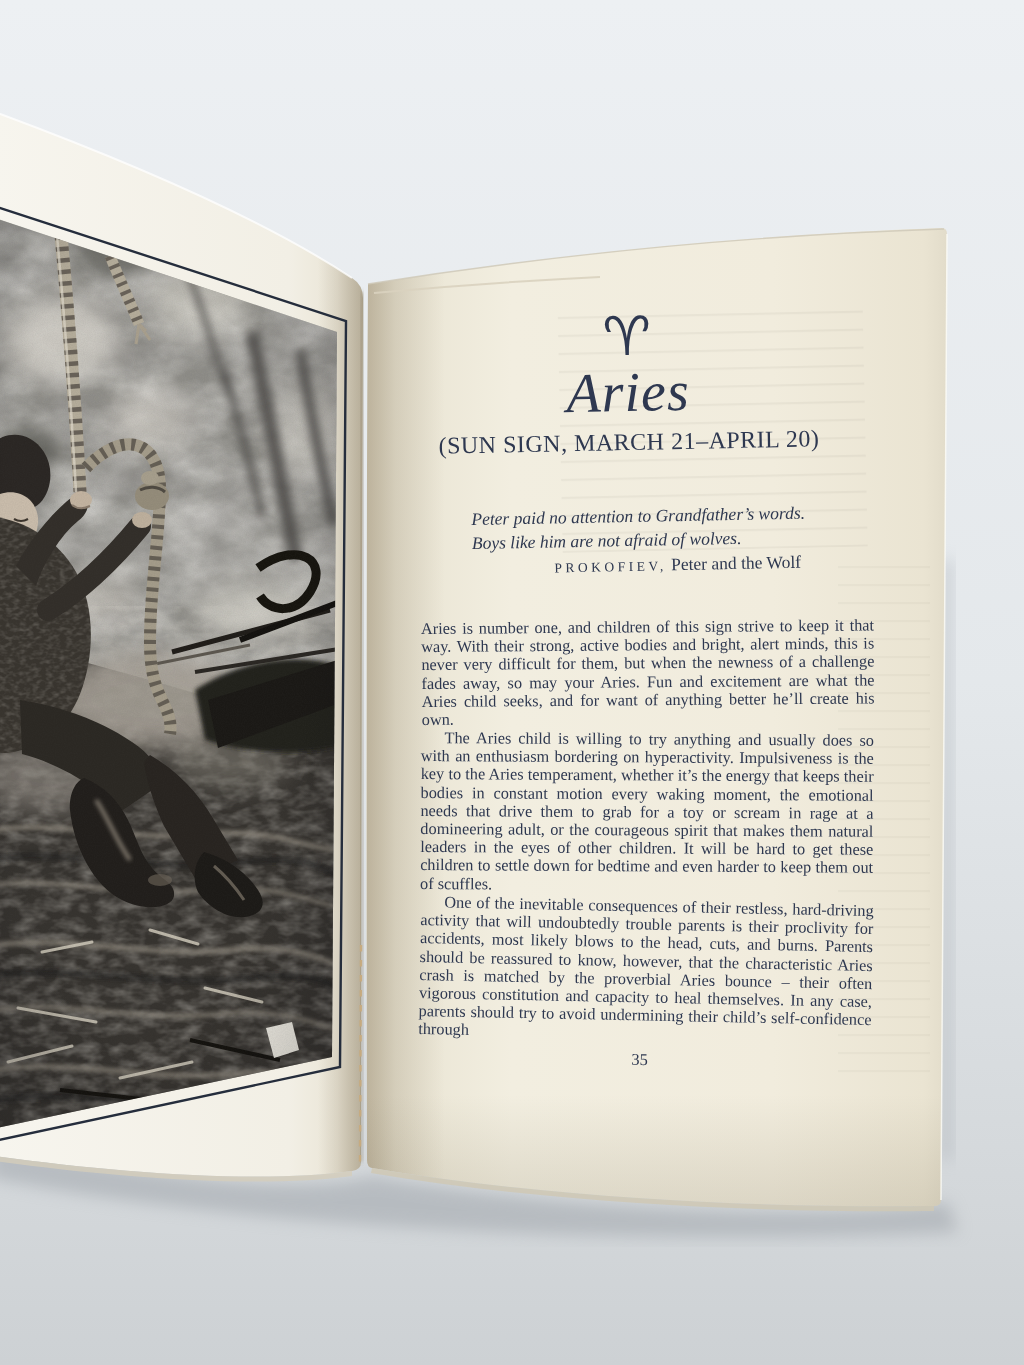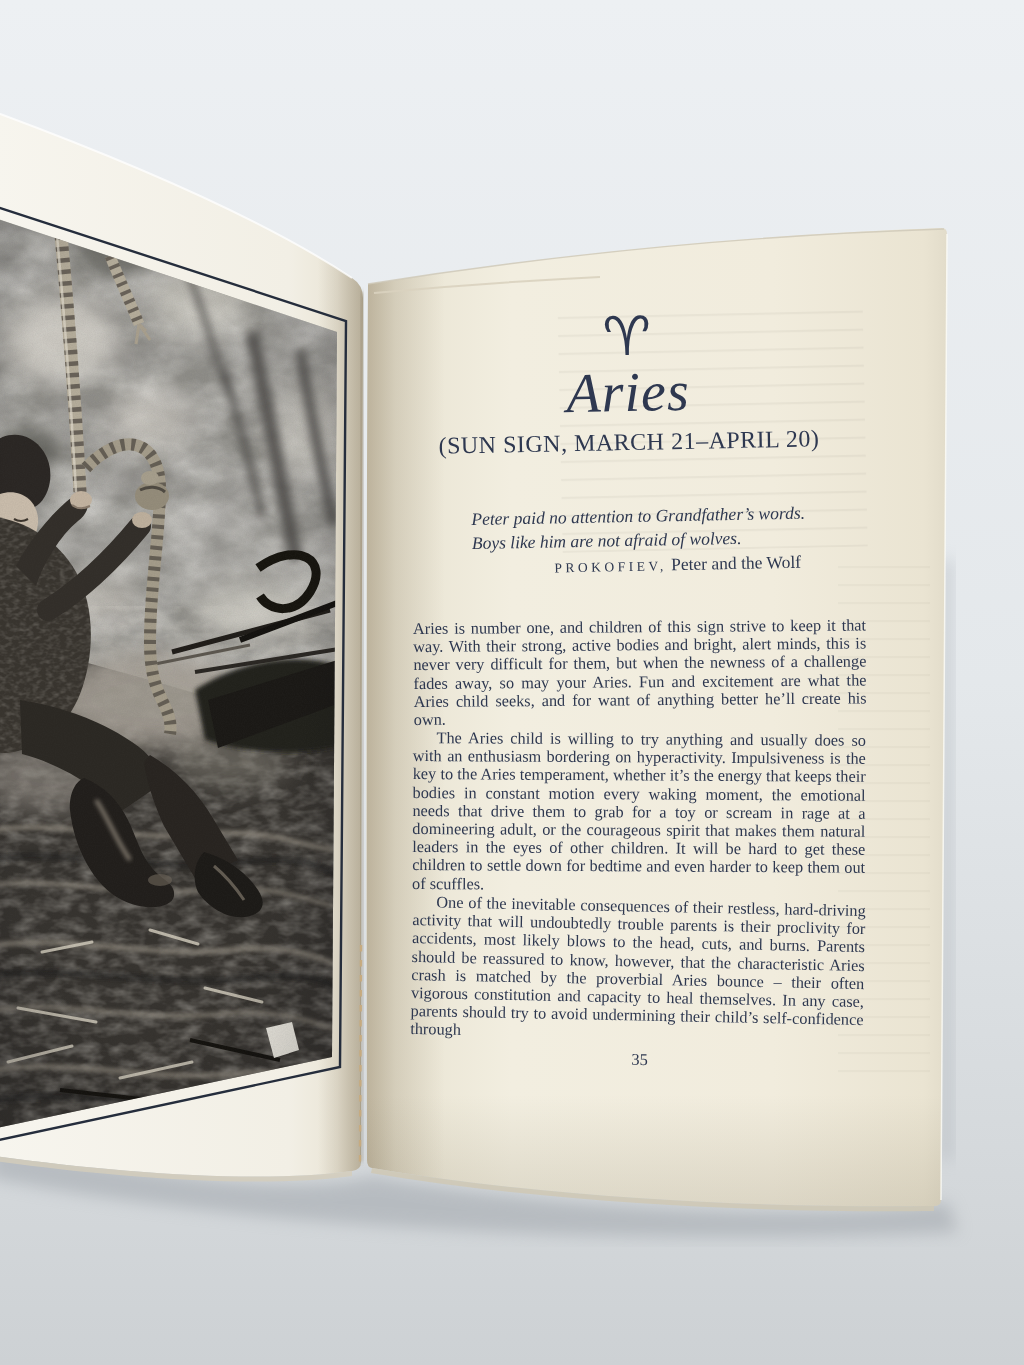--- a/index.html
+++ b/index.html
@@ -14,21 +14,21 @@
   .zodiac{font-family:"DejaVu Sans", sans-serif;font-size:54px;line-height:1;
           margin-top:22px;font-weight:600;}
   .title{font-size:56px;line-height:.95;font-style:italic;font-weight:500;
          letter-spacing:1px;margin:2px 0 0 0;}
   .subtitle{font-size:24px;letter-spacing:.5px;margin-top:10px;white-space:nowrap;}
   .epigraph{text-align:left;margin:48px 0 0 80px;font-style:italic;
             font-size:17.5px;line-height:24px;}
   .ep-attr{font-style:normal;margin-left:82px;margin-top:2px;font-size:17.5px;
            line-height:22px;white-space:nowrap;}
   .ep-attr .sc{font-size:13.5px;letter-spacing:3.5px;}
-  .bodytext{margin:42px 0 0 13px;width:453px;font-size:16.3px;line-height:18.2px;
+  .bodytext{margin:42px 0 0 21px;width:453px;font-size:16.3px;line-height:18.2px;
             text-align:justify;}
   .bodytext p{margin:0;transform-origin:left top;}
   .bodytext p + p{text-indent:1.45em;}
   .bodytext p:nth-child(1){transform:rotate(-0.45deg);}
   .bodytext p:nth-child(2){transform:rotate(0.35deg);}
   .bodytext p:nth-child(3){transform:rotate(1.15deg);text-align-last:justify;}
   .pagenum{width:453px;margin:11px 0 0 13px;text-align:center;font-size:16.5px;
            transform:rotate(1.1deg);}
 </style>
 </head>

